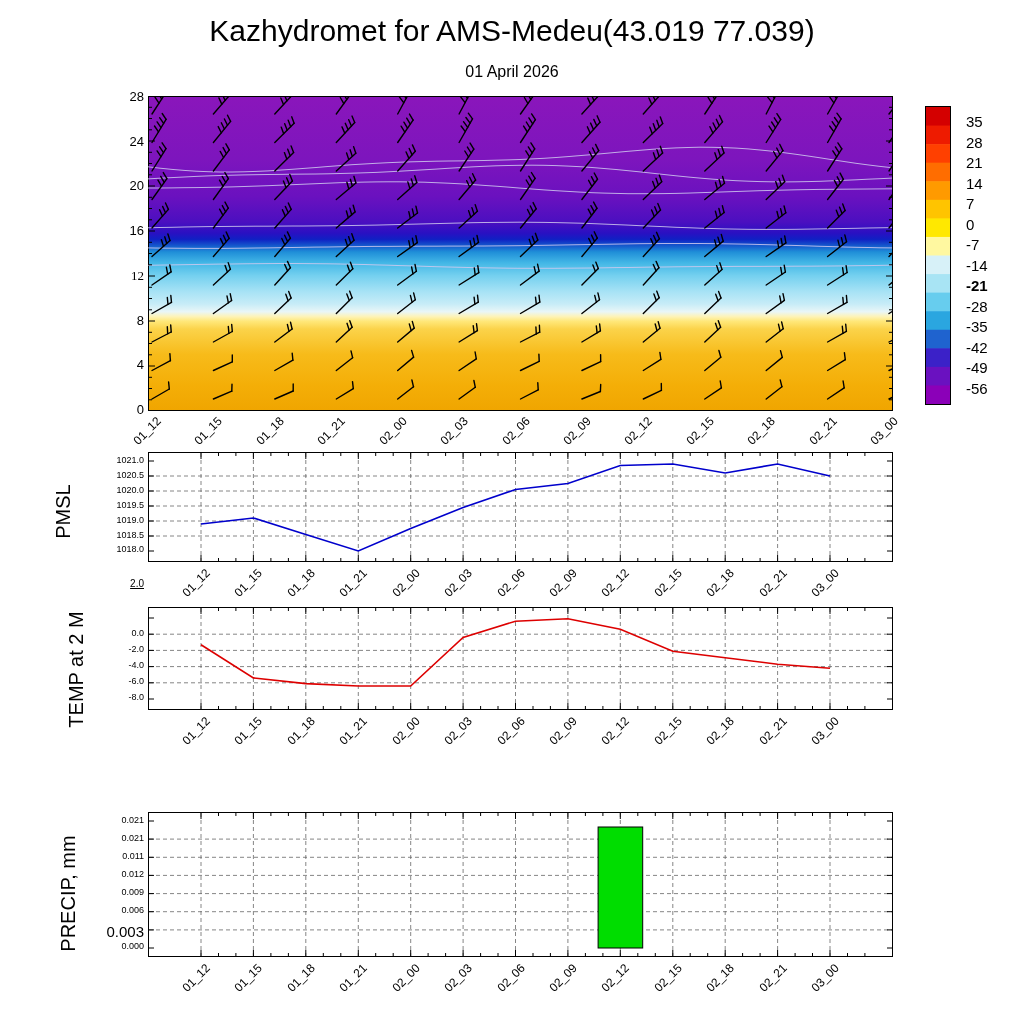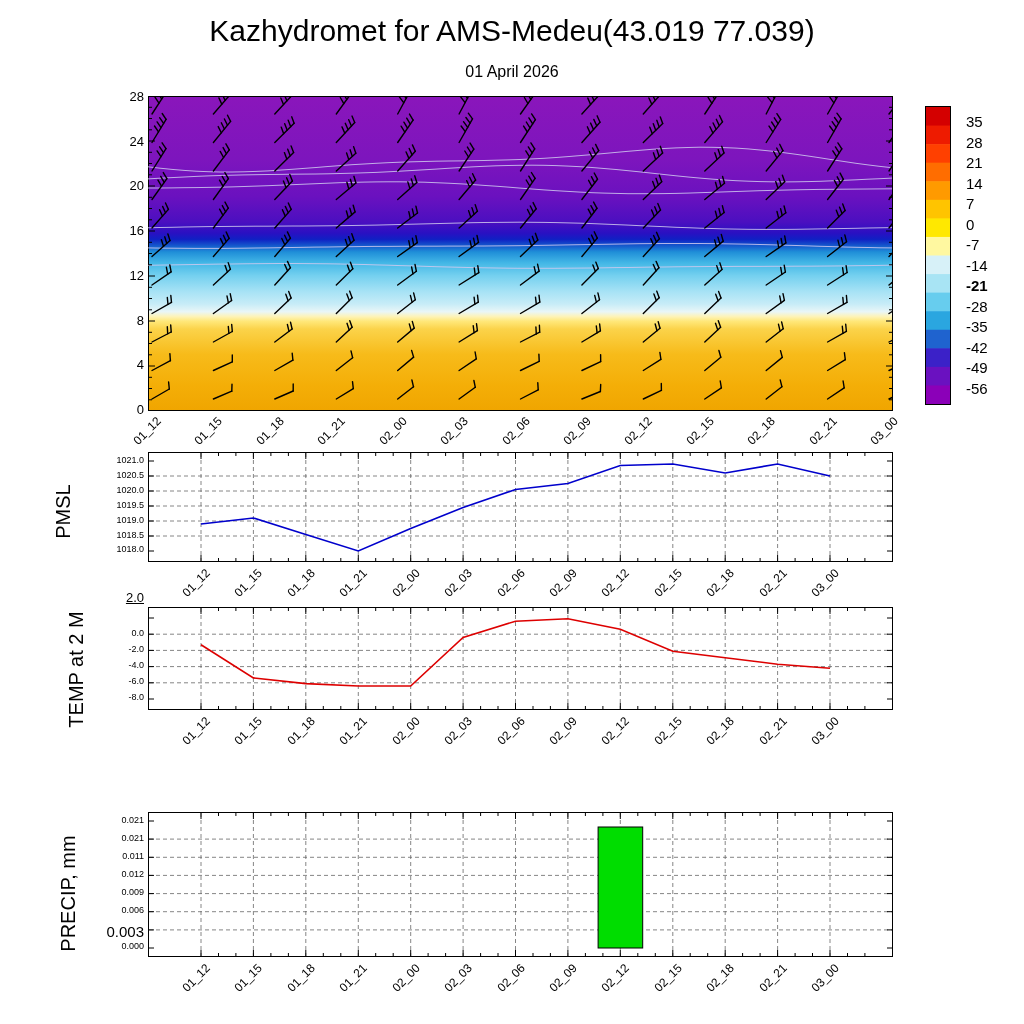--- a/index.html
+++ b/index.html
@@ -649,21 +649,21 @@
         <line x1="745" y1="11.3" x2="741" y2="11.3"></line>
         <line x1="0" y1="0.0" x2="7" y2="0.0"></line>
         <line x1="745" y1="0.0" x2="738" y2="0.0"></line>
       </g>
     </svg>
 </div>
 <div id="yticks-upper">
     <div class="ytick" style="left: 86px; width: 58px; top: 401.94px; font-size: 13px;">0</div>
     <div class="ytick" style="left: 86px; width: 58px; top: 357.226px; font-size: 13px;">4</div>
     <div class="ytick" style="left: 86px; width: 58px; top: 312.511px; font-size: 13px;">8</div>
-    <div class="ytick" style="left: 86px; width: 58px; top: 267.797px; font-size: 13px;">12</div>
+    <div class="ytick" style="left: 86px; width: 58px; top: 267.797px; font-size: 13px; font-family: Liberation Serif, serif;">12</div>
     <div class="ytick" style="left: 86px; width: 58px; top: 223.083px; font-size: 13px;">16</div>
     <div class="ytick" style="left: 86px; width: 58px; top: 178.369px; font-size: 13px;">20</div>
     <div class="ytick" style="left: 86px; width: 58px; top: 133.654px; font-size: 13px;">24</div>
     <div class="ytick" style="left: 86px; width: 58px; top: 88.94px; font-size: 13px;">28</div>
   </div>
 <div id="xticks-upper">
     <div class="xtick" style="left: 96px; top: 414px; width: 58px; font-size: 12px;">01_12</div>
     <div class="xtick" style="left: 157.417px; top: 414px; width: 58px; font-size: 12px;">01_15</div>
     <div class="xtick" style="left: 218.833px; top: 414px; width: 58px; font-size: 12px;">01_18</div>
     <div class="xtick" style="left: 280.25px; top: 414px; width: 58px; font-size: 12px;">01_21</div>
@@ -976,21 +976,21 @@
       <path d="M52.0 36.7 L104.4 69.9 L156.8 75.6 L209.3 78.0 L261.7 78.0 L314.1 29.4 L366.5 13.2 L418.9 10.8 L471.3 21.3 L523.8 43.2 L576.2 49.7 L628.6 56.2 L681.0 60.2 " fill="none" stroke="#dd0000" stroke-width="1.6"></path>
     </svg>
 </div>
 <div class="ylabel" style="left:18px;top:658px;transform:rotate(-90deg);">TEMP at 2 M</div>
 <div id="yticks-temp">
     <div class="ytick" style="left: 86px; width: 58px; top: 692.42px; font-size: 9px;">-8.0</div>
     <div class="ytick" style="left: 86px; width: 58px; top: 676.42px; font-size: 9px;">-6.0</div>
     <div class="ytick" style="left: 86px; width: 58px; top: 660.42px; font-size: 9px;">-4.0</div>
     <div class="ytick" style="left: 86px; width: 58px; top: 644.42px; font-size: 9px;">-2.0</div>
     <div class="ytick" style="left: 86px; width: 58px; top: 628.42px; font-size: 9px;">0.0</div>
-    <div class="ytick" style="left: 86px; width: 58px; top: 590px; font-size: 13px; text-decoration: underline;">2.0</div>
+    <div class="ytick" style="left: 86px; width: 58px; top: 578px; font-size: 10px; text-decoration: underline;">2.0</div>
   </div>
 <div id="xticks-temp">
     <div class="xtick" style="left: 145px; top: 714px; width: 58px; font-size: 12px;">01_12</div>
     <div class="xtick" style="left: 197.417px; top: 714px; width: 58px; font-size: 12px;">01_15</div>
     <div class="xtick" style="left: 249.833px; top: 714px; width: 58px; font-size: 12px;">01_18</div>
     <div class="xtick" style="left: 302.25px; top: 714px; width: 58px; font-size: 12px;">01_21</div>
     <div class="xtick" style="left: 354.667px; top: 714px; width: 58px; font-size: 12px;">02_00</div>
     <div class="xtick" style="left: 407.083px; top: 714px; width: 58px; font-size: 12px;">02_03</div>
     <div class="xtick" style="left: 459.5px; top: 714px; width: 58px; font-size: 12px;">02_06</div>
     <div class="xtick" style="left: 511.917px; top: 714px; width: 58px; font-size: 12px;">02_09</div>

